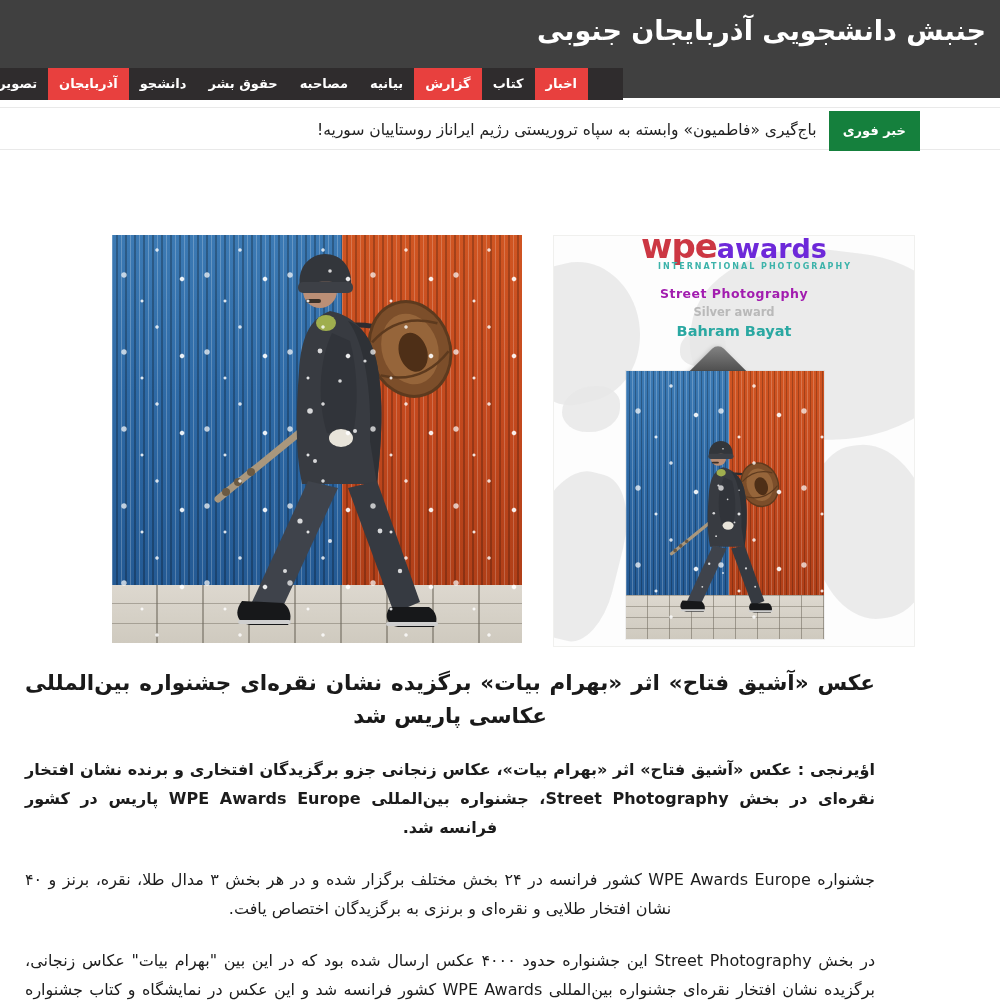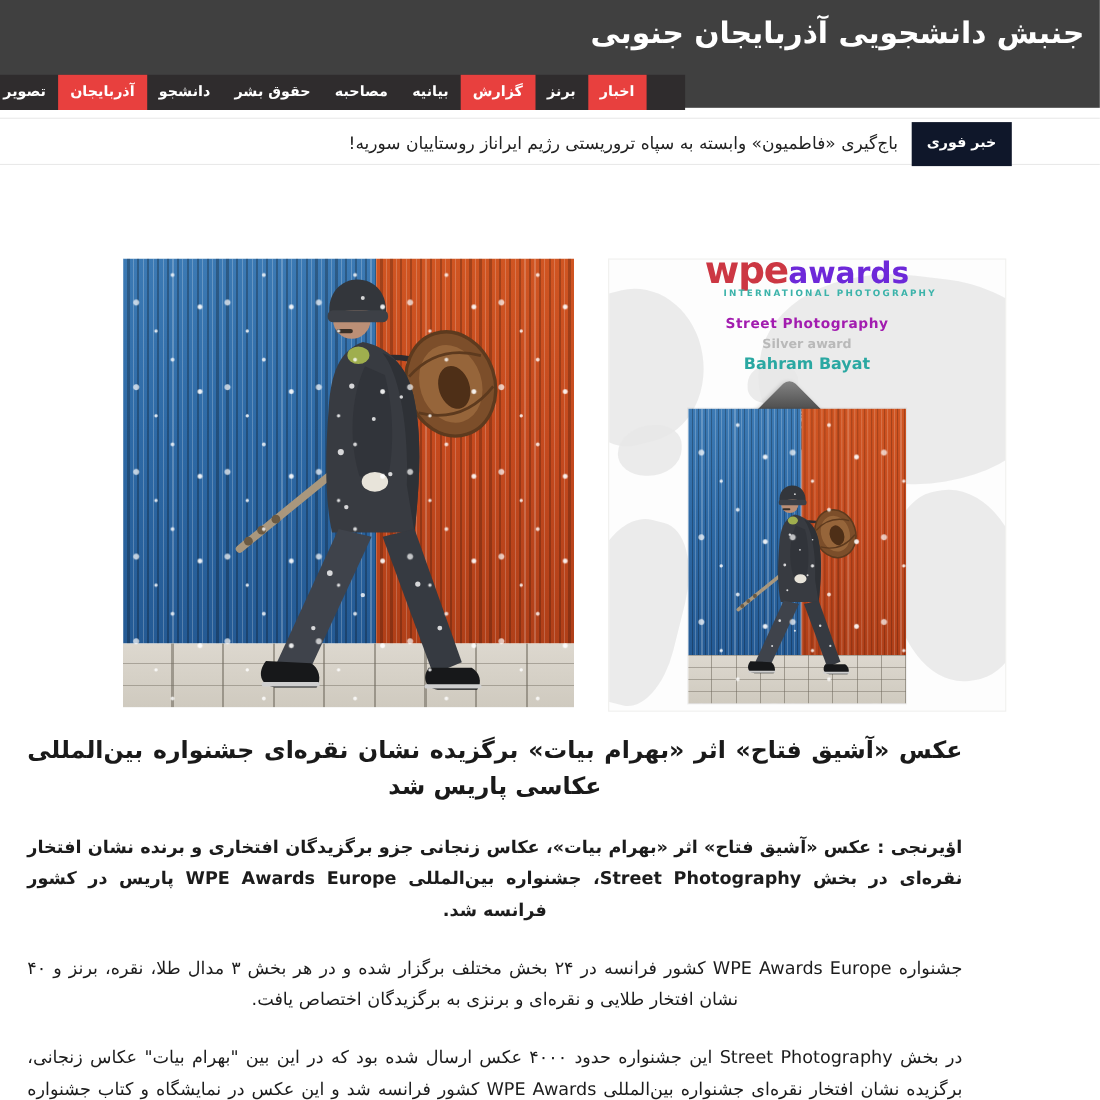--- a/index.html
+++ b/index.html
@@ -13,21 +13,21 @@
   .site-title { position:absolute; top:15px; right:14px; color:#fff; font-size:27px; font-weight:bold; letter-spacing:0; }
   
   .main-nav { position:absolute; top:68px; left:0; width:623px; height:32px; background:#2f2c2d; }
   .main-nav ul { list-style:none; display:flex; flex-direction:row; height:32px; padding-right:35px; }
   .main-nav li { height:32px; line-height:32px; padding:0 11px; color:#fff; font-size:13px; font-weight:bold; white-space:nowrap; cursor:pointer; }
   .main-nav li.active { background:#e8403e; }
   
   .breaking-bar { position:absolute; top:107px; right:0; left:0; margin:0 0 0 0; width:1000px; height:43px;
     border-top:1px solid #e9e9e9; border-bottom:1px solid #e9e9e9; }
   .breaking-inner { position:absolute; top:0; right:80px; height:43px; display:flex; align-items:center; gap:12px; }
-  .breaking-badge { background:#0f172a; color:#fff; font-size:13px; font-weight:bold; height:40px; line-height:40px; padding:0 14px; margin-top:2px; }
+  .breaking-badge { background:#15803d; color:#fff; font-size:13px; font-weight:bold; height:40px; line-height:40px; padding:0 14px; margin-top:2px; }
   .breaking-headline { color:#222; font-size:15.5px; white-space:nowrap; cursor:pointer; }
   
   .breadcrumb { position:absolute; top:192px; right:10px; left:0; font-size:15px; color:#444; white-space:nowrap; overflow:hidden; }
   .breadcrumb .bc-prefix { font-weight:bold; color:#222; }
   .breadcrumb .bc-current { color:#444; }
   
   .images-row { position:absolute; top:235px; left:0; width:1000px; height:412px; }
   .photo-main { position:absolute; right:478px;  left:112px; width:410px; top:0; height:408px; overflow:hidden; }
   .wall { position:absolute; top:0; bottom:58px; }
   .wall-blue  { left:0; width:56%;  background:
@@ -158,21 +158,21 @@
 </svg>
 
 <div class="page">
 
   <header class="site-header">
     <div class="site-title">جنبش دانشجویی آذربایجان جنوبی</div>
 
     <nav class="main-nav">
       <ul>
         <li class="active">اخبار</li>
-        <li>برنز</li>
+        <li>کتاب</li>
         <li class="active">گزارش</li>
         <li>بیانیه</li>
         <li>مصاحبه</li>
         <li>حقوق بشر</li>
         <li>دانشجو</li>
         <li class="active">آذربایجان</li>
         <li>تصویر و ویدئو</li>
       </ul>
     </nav>
   </header>

